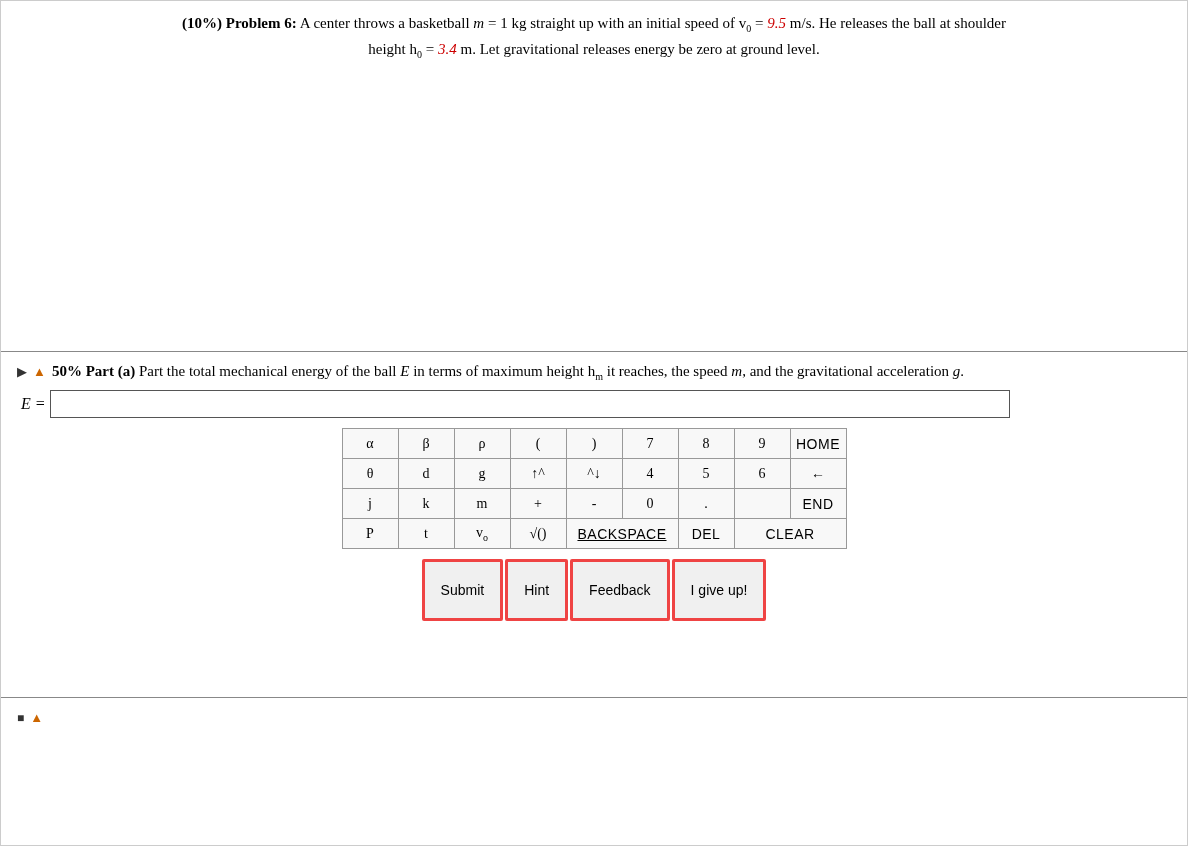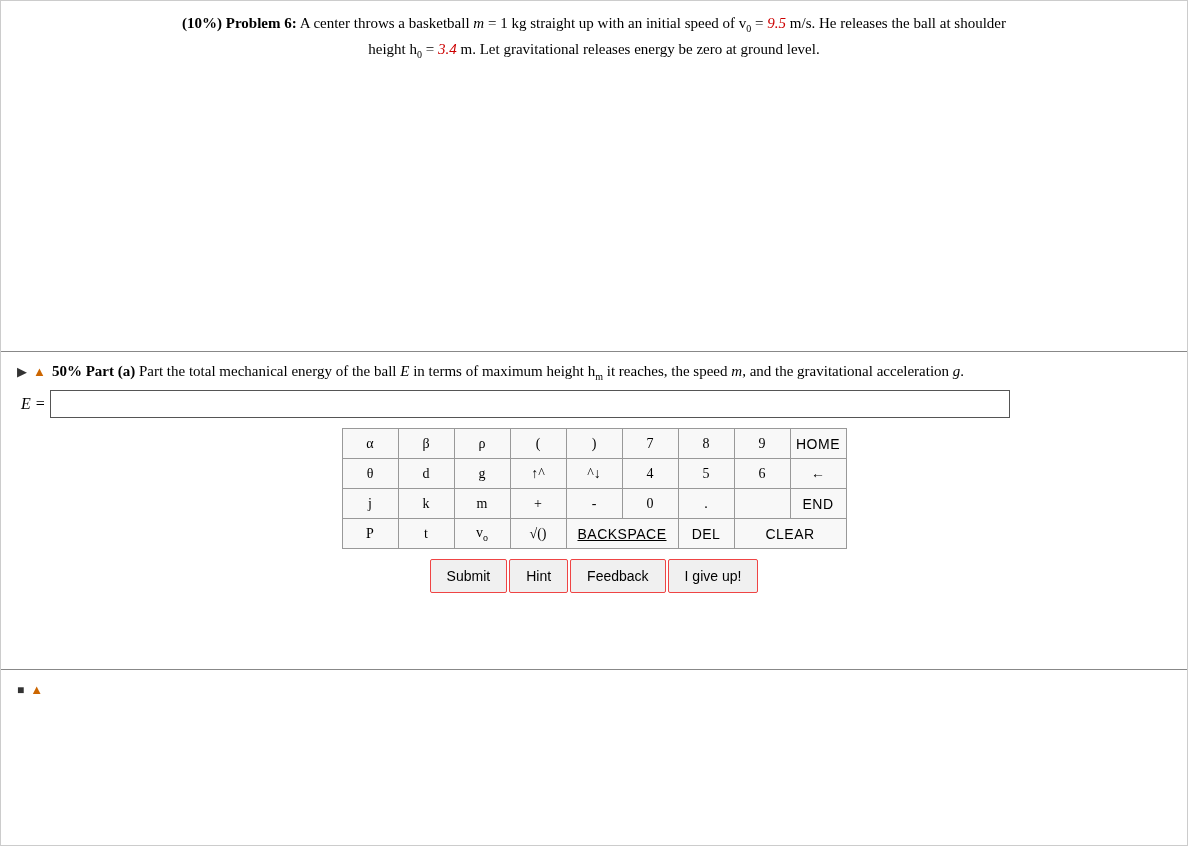--- a/index.html
+++ b/index.html
@@ -100,24 +100,24 @@
     .key-arrow {
       font-size: 13px;
     }
     .bottom-buttons {
       display: flex;
       justify-content: center;
       gap: 2px;
       margin: 6px 0 12px 0;
     }
     .bottom-buttons button {
-      padding: 8px 16px;
+      padding: 20px 16px;
       font-size: 14px;
       font-family: Arial, sans-serif;
-      border: 1px solid #ef4444;
+      border: 3px solid #ef4444;
       background: #f0f0f0;
       cursor: pointer;
       border-radius: 2px;
     }
     .part-b-section {
       border-top: 1px solid #888;
       padding: 8px 16px 4px 16px;
       margin-top: 60px;
     }
     .part-b-label {

